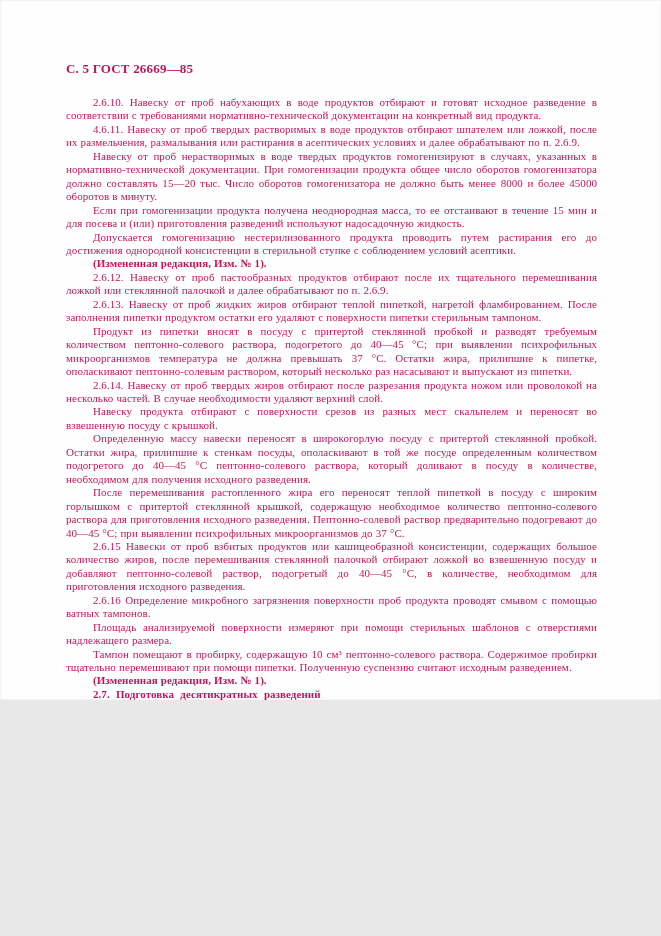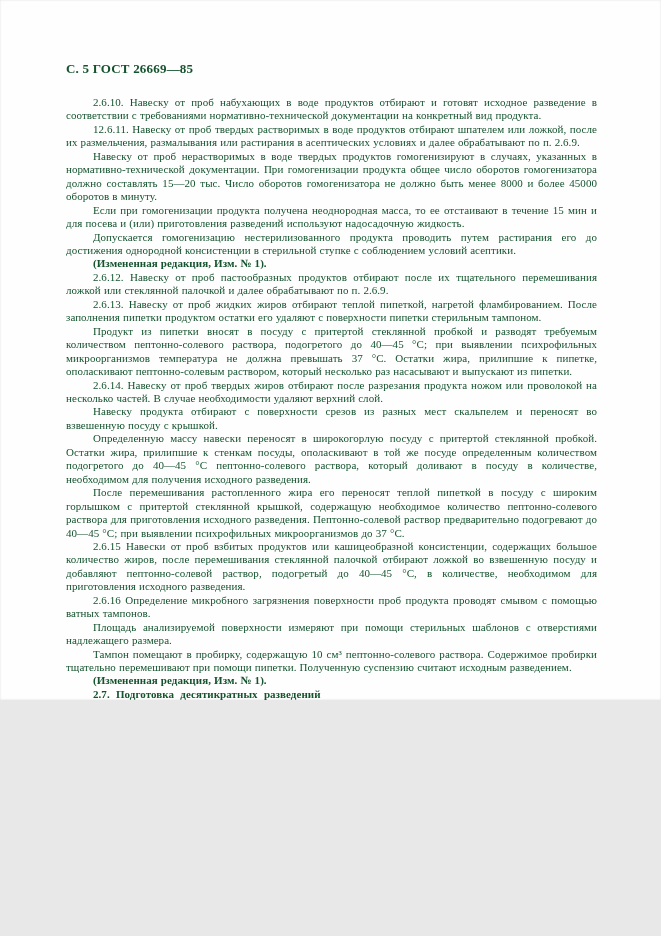--- a/index.html
+++ b/index.html
@@ -7,21 +7,21 @@
     padding: 0;
     background: #e8e8e8;
   }
   .page {
     position: relative;
     width: 661px;
     height: 700px;
     background: #fefefe;
     overflow: hidden;
     font-family: "Liberation Serif", "DejaVu Serif", serif;
-    color: #14532d;
+    color: #be185d;
     box-shadow: inset 0 0 2px rgba(0,0,0,0.15);
   }
   .running-header {
     position: absolute;
     left: 66px;
     top: 61px;
     width: 531px;
     font-size: 13px;
     font-weight: bold;
     letter-spacing: 0.2px;
@@ -59,21 +59,21 @@
 </style>
 </head>
 <body>
 
 <div class="page">
 
   <div class="running-header">С. 5 ГОСТ 26669—85</div>
 
   <div class="text-block">
     <p class="para">2.6.10. Навеску от проб набухающих в воде продуктов отбирают и готовят исходное разведение в соответствии с требованиями нормативно-технической документации на конкретный вид продукта.</p>
-    <p class="para">12.6.11. Навеску от проб твердых растворимых в воде продуктов отбирают шпателем или ложкой, после их размельчения, размалывания или растирания в асептических условиях и далее обрабатывают по п. 2.6.9.</p>
+    <p class="para">4.6.11. Навеску от проб твердых растворимых в воде продуктов отбирают шпателем или ложкой, после их размельчения, размалывания или растирания в асептических условиях и далее обрабатывают по п. 2.6.9.</p>
     <p class="para">Навеску от проб нерастворимых в воде твердых продуктов гомогенизируют в случаях, указанных в нормативно-технической документации. При гомогенизации продукта общее число оборотов гомогенизатора должно составлять 15—20 тыс. Число оборотов гомогенизатора не должно быть менее 8000 и более 45000 оборотов в минуту.</p>
     <p class="para">Если при гомогенизации продукта получена неоднородная масса, то ее отстаивают в течение 15 мин и для посева и (или) приготовления разведений используют надосадочную жидкость.</p>
     <p class="para">Допускается гомогенизацию нестерилизованного продукта проводить путем растирания его до достижения однородной консистенции в стерильной ступке с соблюдением условий асептики.</p>
     <p class="para bold">(Измененная редакция, Изм. № 1).</p>
     <p class="para">2.6.12. Навеску от проб пастообразных продуктов отбирают после их тщательного перемешивания ложкой или стеклянной палочкой и далее обрабатывают по п. 2.6.9.</p>
     <p class="para">2.6.13. Навеску от проб жидких жиров отбирают теплой пипеткой, нагретой фламбированием. После заполнения пипетки продуктом остатки его удаляют с поверхности пипетки стерильным тампоном.</p>
     <p class="para">Продукт из пипетки вносят в посуду с притертой стеклянной пробкой и разводят требуемым количеством пептонно-солевого раствора, подогретого до 40—45 °С; при выявлении психрофильных микроорганизмов температура не должна превышать 37 °С. Остатки жира, прилипшие к пипетке, ополаскивают пептонно-солевым раствором, который несколько раз насасывают и выпускают из пипетки.</p>
     <p class="para">2.6.14. Навеску от проб твердых жиров отбирают после разрезания продукта ножом или проволокой на несколько частей. В случае необходимости удаляют верхний слой.</p>
     <p class="para">Навеску продукта отбирают с поверхности срезов из разных мест скальпелем и переносят во взвешенную посуду с крышкой.</p>
     <p class="para">Определенную массу навески переносят в широкогорлую посуду с притертой стеклянной пробкой. Остатки жира, прилипшие к стенкам посуды, ополаскивают в той же посуде определенным количеством подогретого до 40—45 °С пептонно-солевого раствора, который доливают в посуду в количестве, необходимом для получения исходного разведения.</p>

